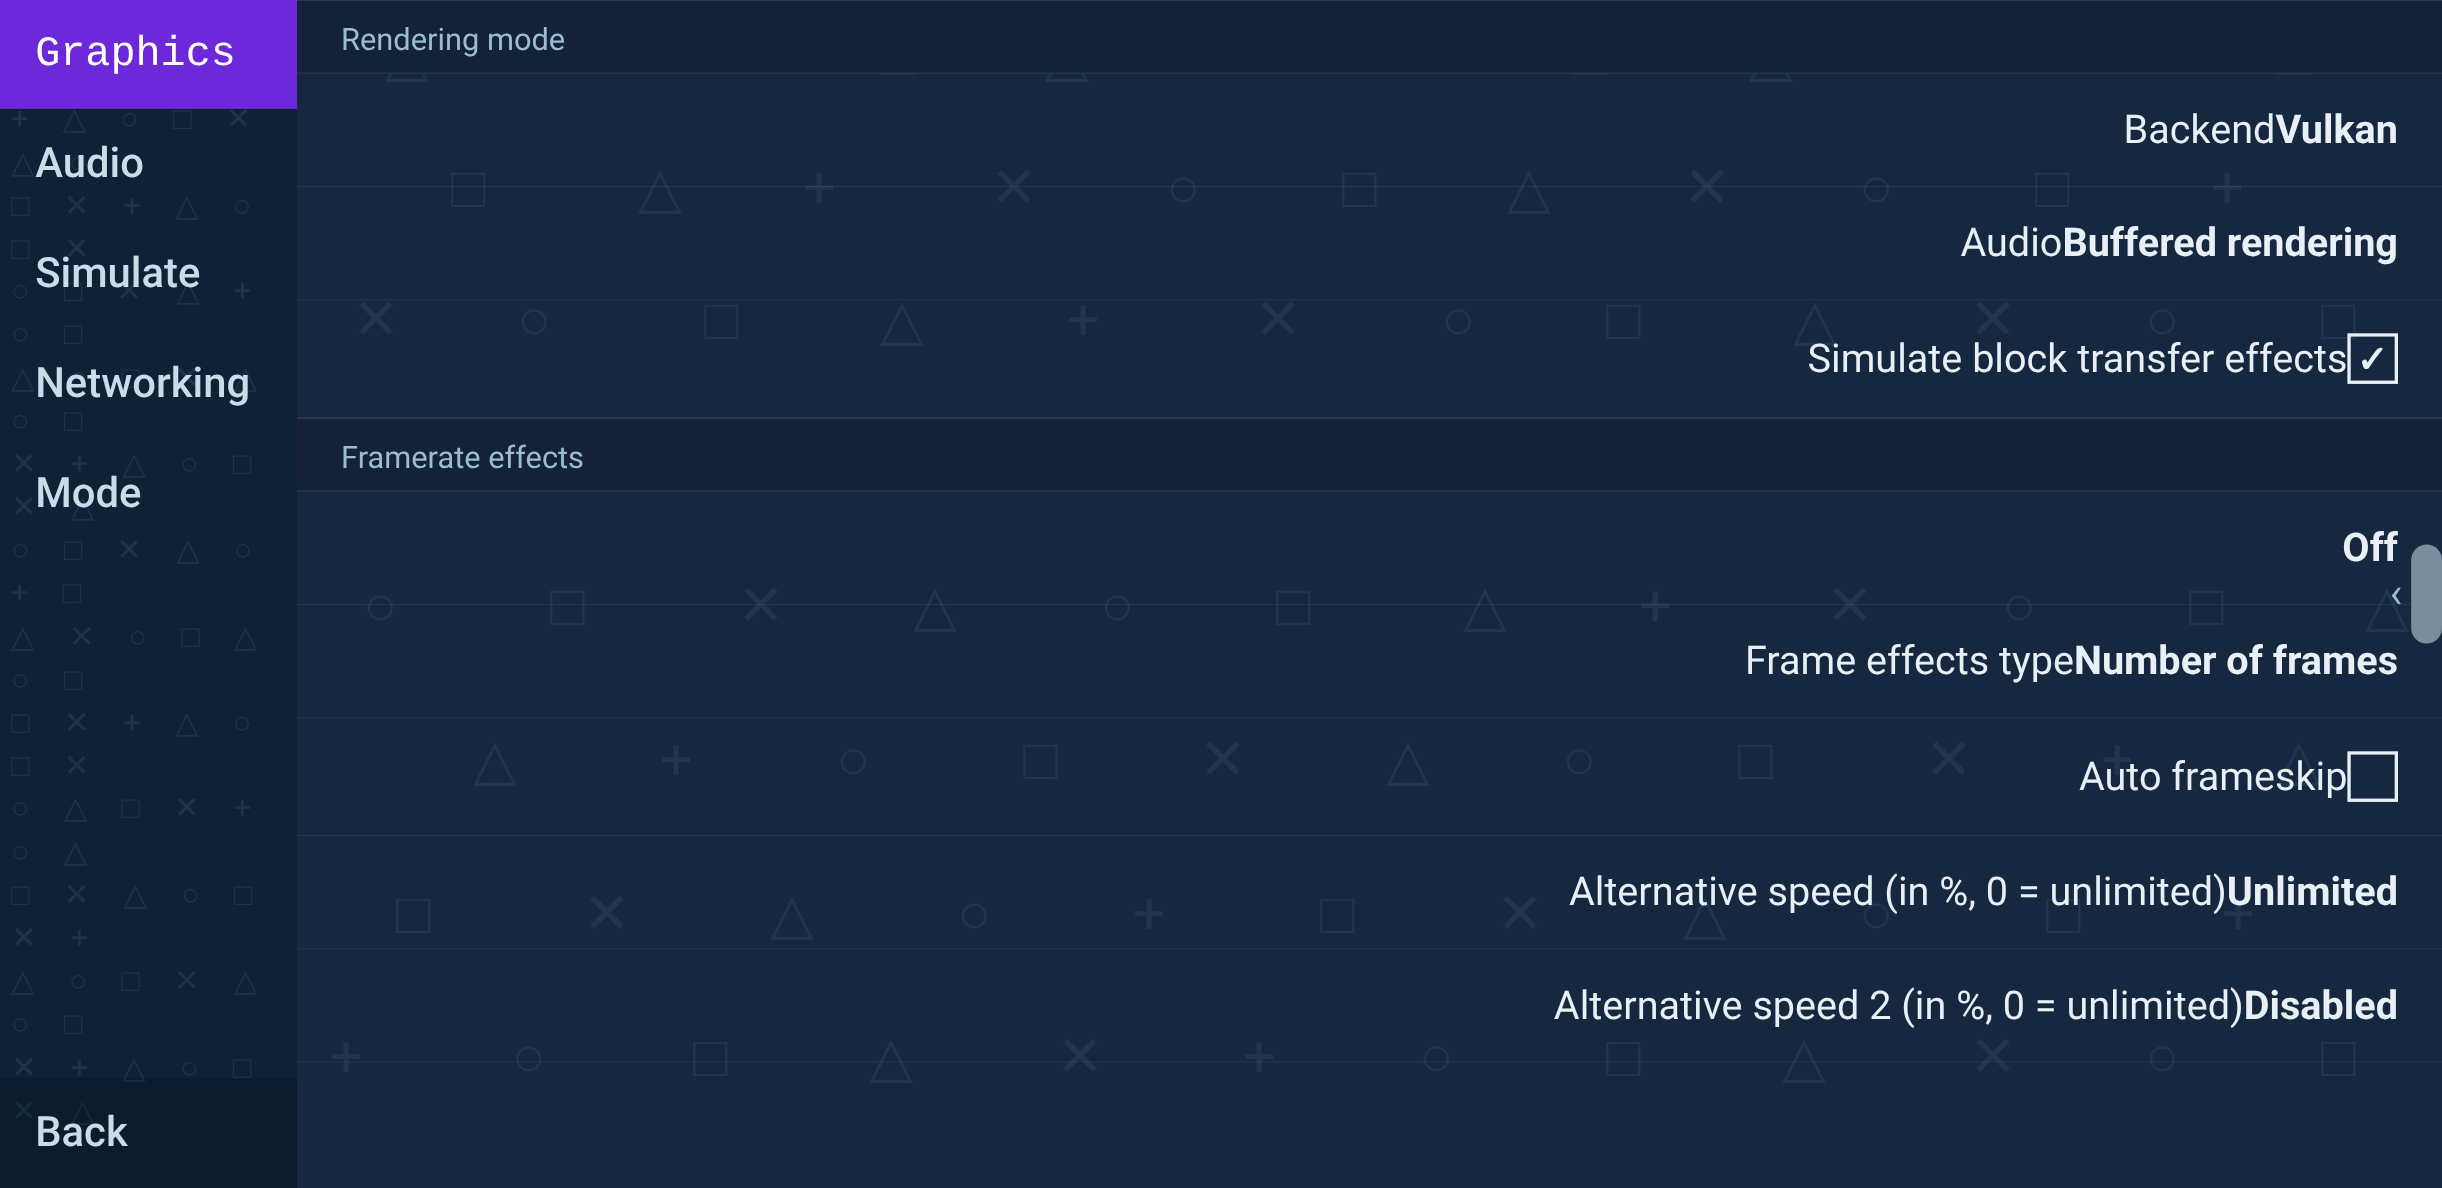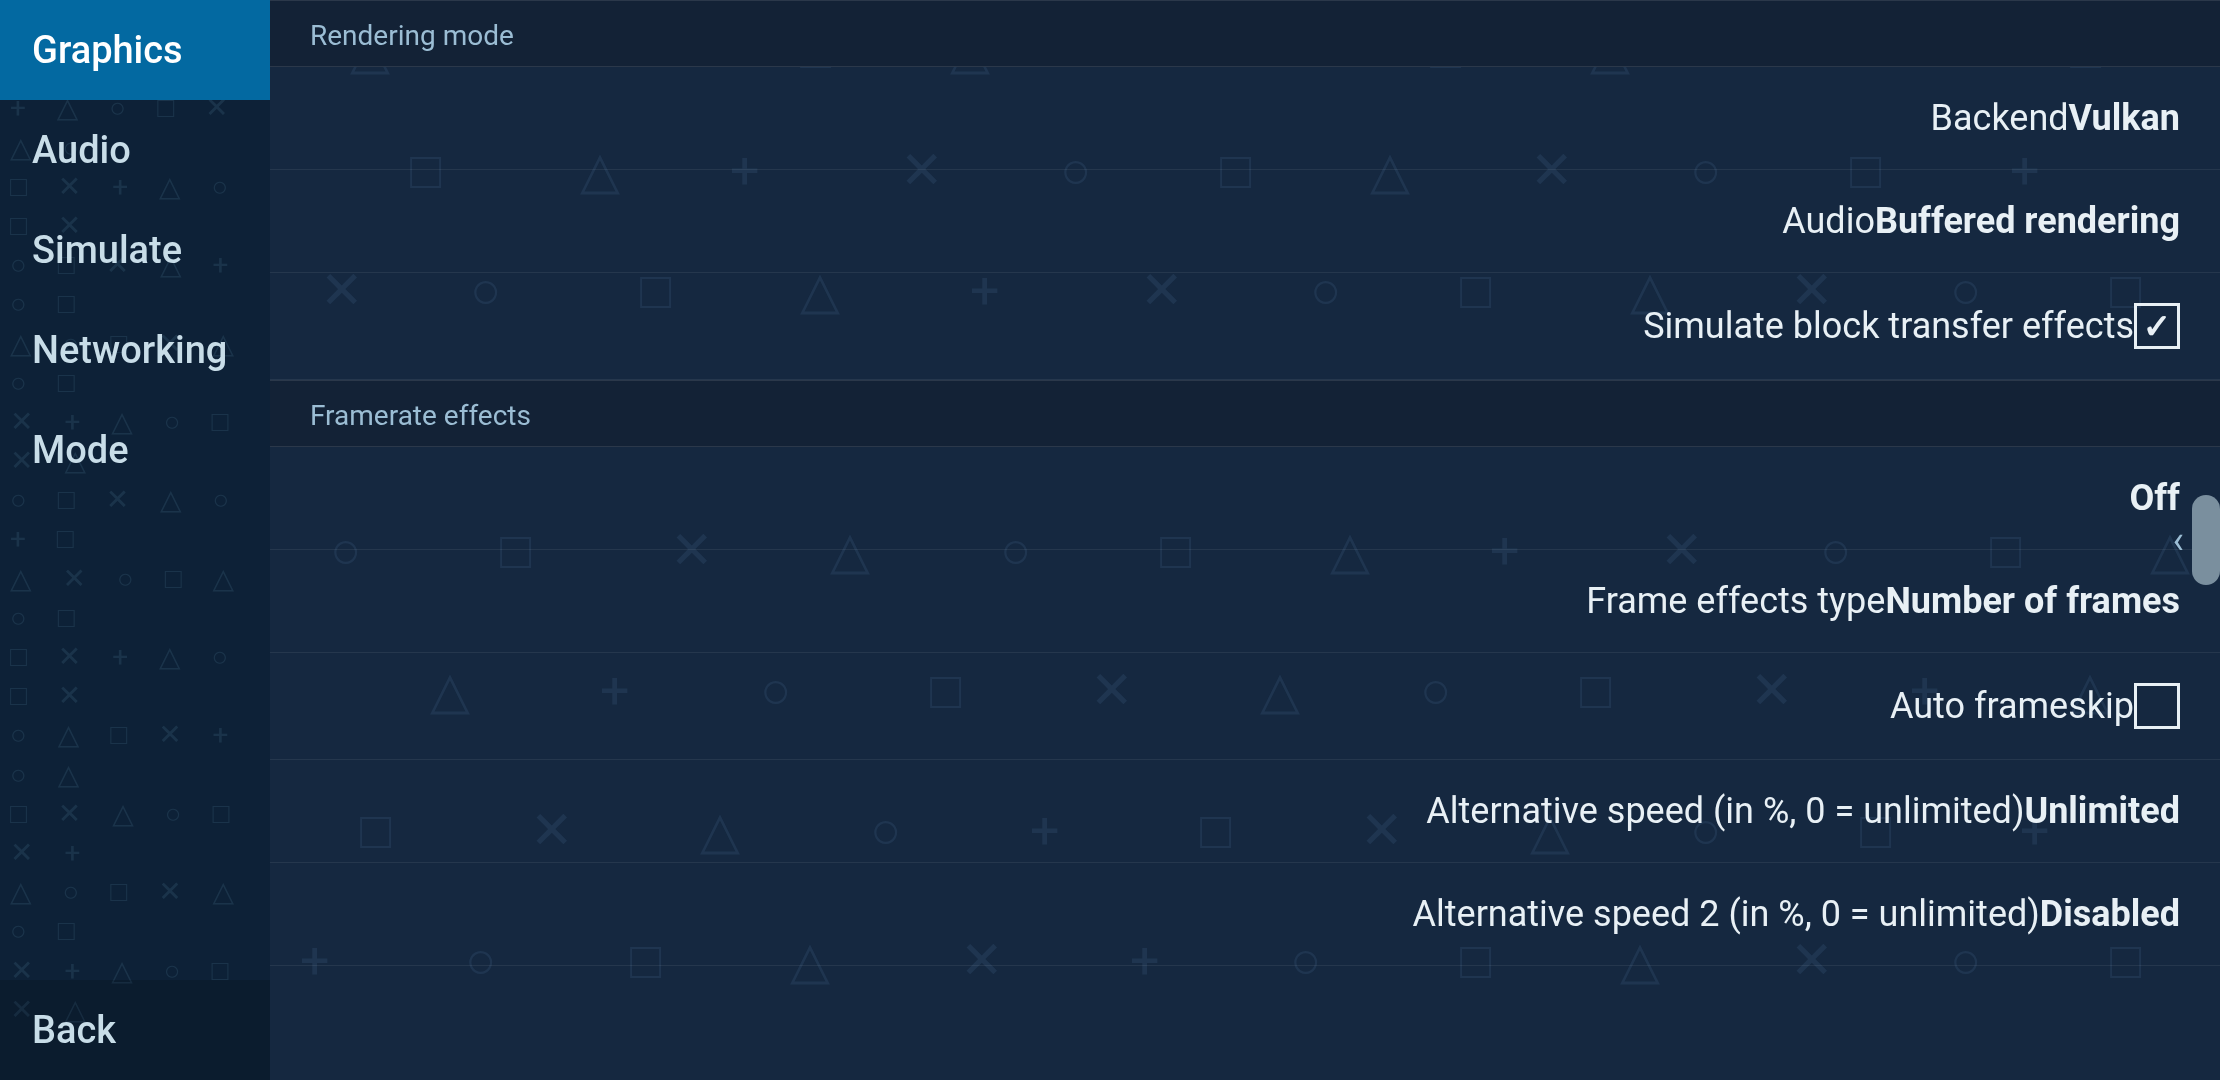--- a/index.html
+++ b/index.html
@@ -43,22 +43,23 @@
       position: relative;
       z-index: 1;
       padding: 28px 32px;
       font-size: 38px;
       font-weight: 500;
       color: #c8dde8;
       cursor: pointer;
     }
 
     .sidebar-item.active {
-      background: #0369a1;
+      background: #6d28d9;
       color: #ffffff;
+      font-family: Liberation Mono, monospace;
     }
 
     .sidebar-spacer {
       flex: 1;
     }
 
     .sidebar-back {
       position: relative;
       z-index: 1;
       padding: 28px 32px;

